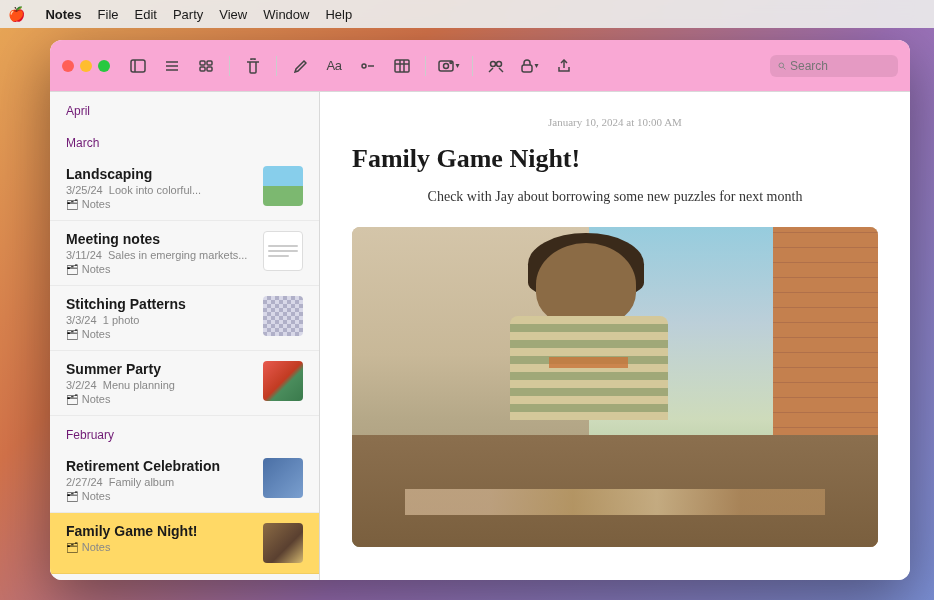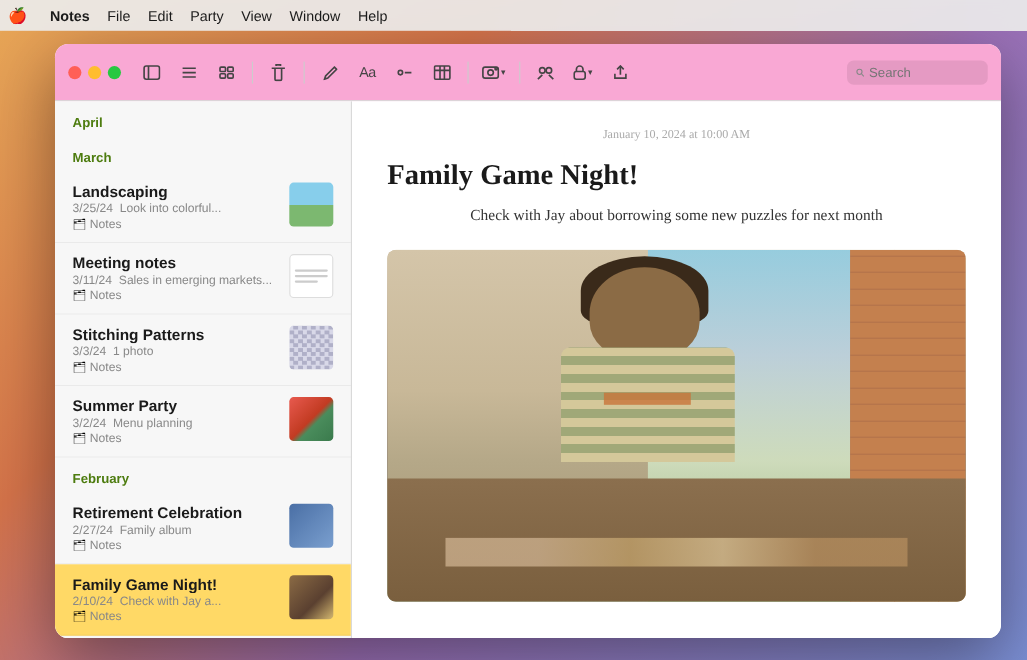--- a/index.html
+++ b/index.html
@@ -127,22 +127,22 @@
     
     .sidebar {
       width: 270px;
       background: #f7f7f7;
       border-right: 1px solid #d9d9d9;
       overflow-y: auto;
       flex-shrink: 0;
     }
     .sidebar-section-header {
       font-size: 12px;
-      font-weight: 700;
-      color: #4d7c0f;
+      font-weight: 400;
+      color: #701a75;
       padding: 12px 16px 6px;
       text-transform: none;
     }
     .note-item {
       padding: 10px 16px;
       cursor: pointer;
       border-bottom: 1px solid rgba(0,0,0,0.05);
       display: flex;
       gap: 8px;
       align-items: flex-start;
@@ -559,23 +559,20 @@
             <span class="folder-icon">🗂</span>
             <span class="note-footer-text">Notes</span>
           </div>
         </div>
         <div class="note-thumb thumb-retirement"></div>
       </div>
 
       <div class="note-item selected">
         <div class="note-info">
           <div class="note-title">Family Game Night!</div>
-          <div class="note-meta">
-            <span>2/10/24</span>&nbsp;&nbsp;<span>Check with Jay a...</span>
-          </div>
           <div class="note-footer">
             <span class="folder-icon">🗂</span>
             <span class="note-footer-text">Notes</span>
           </div>
         </div>
         <div class="note-thumb" style="background: linear-gradient(135deg, #8B6B45 0%, #5a4030 60%, #d4b870 100%); border-radius: 4px;"></div>
       </div>
 
     </div>
 

